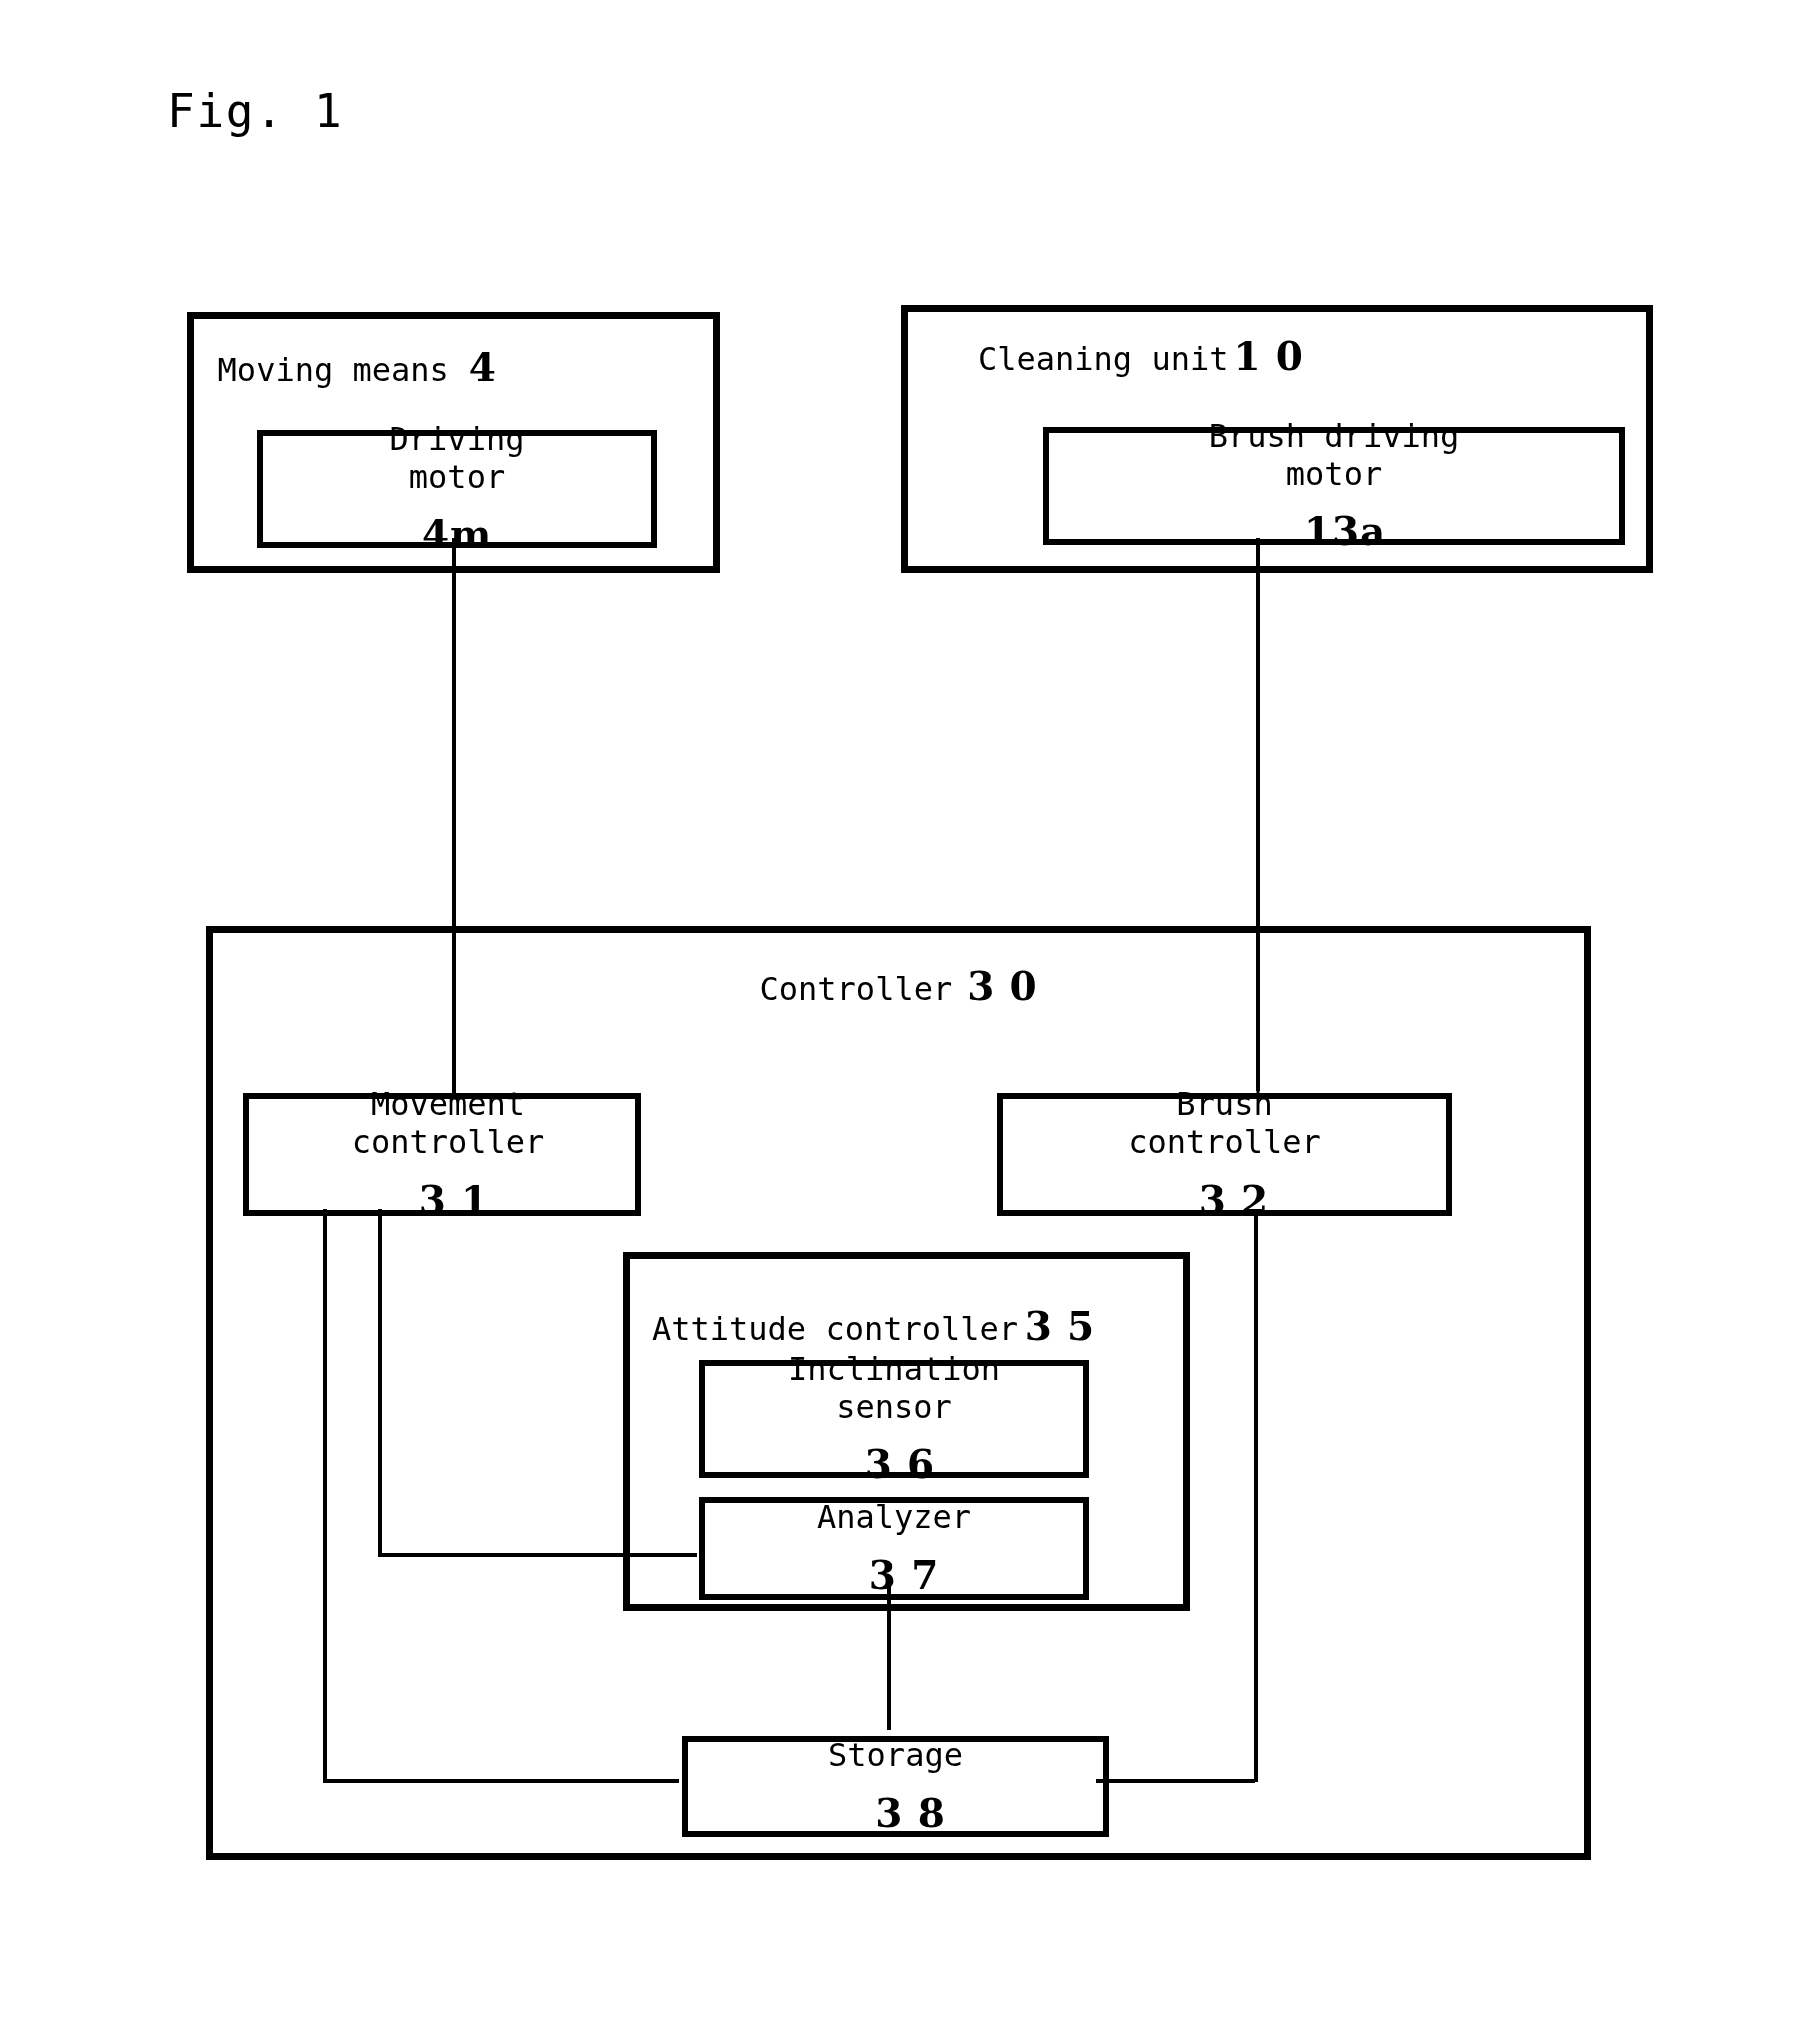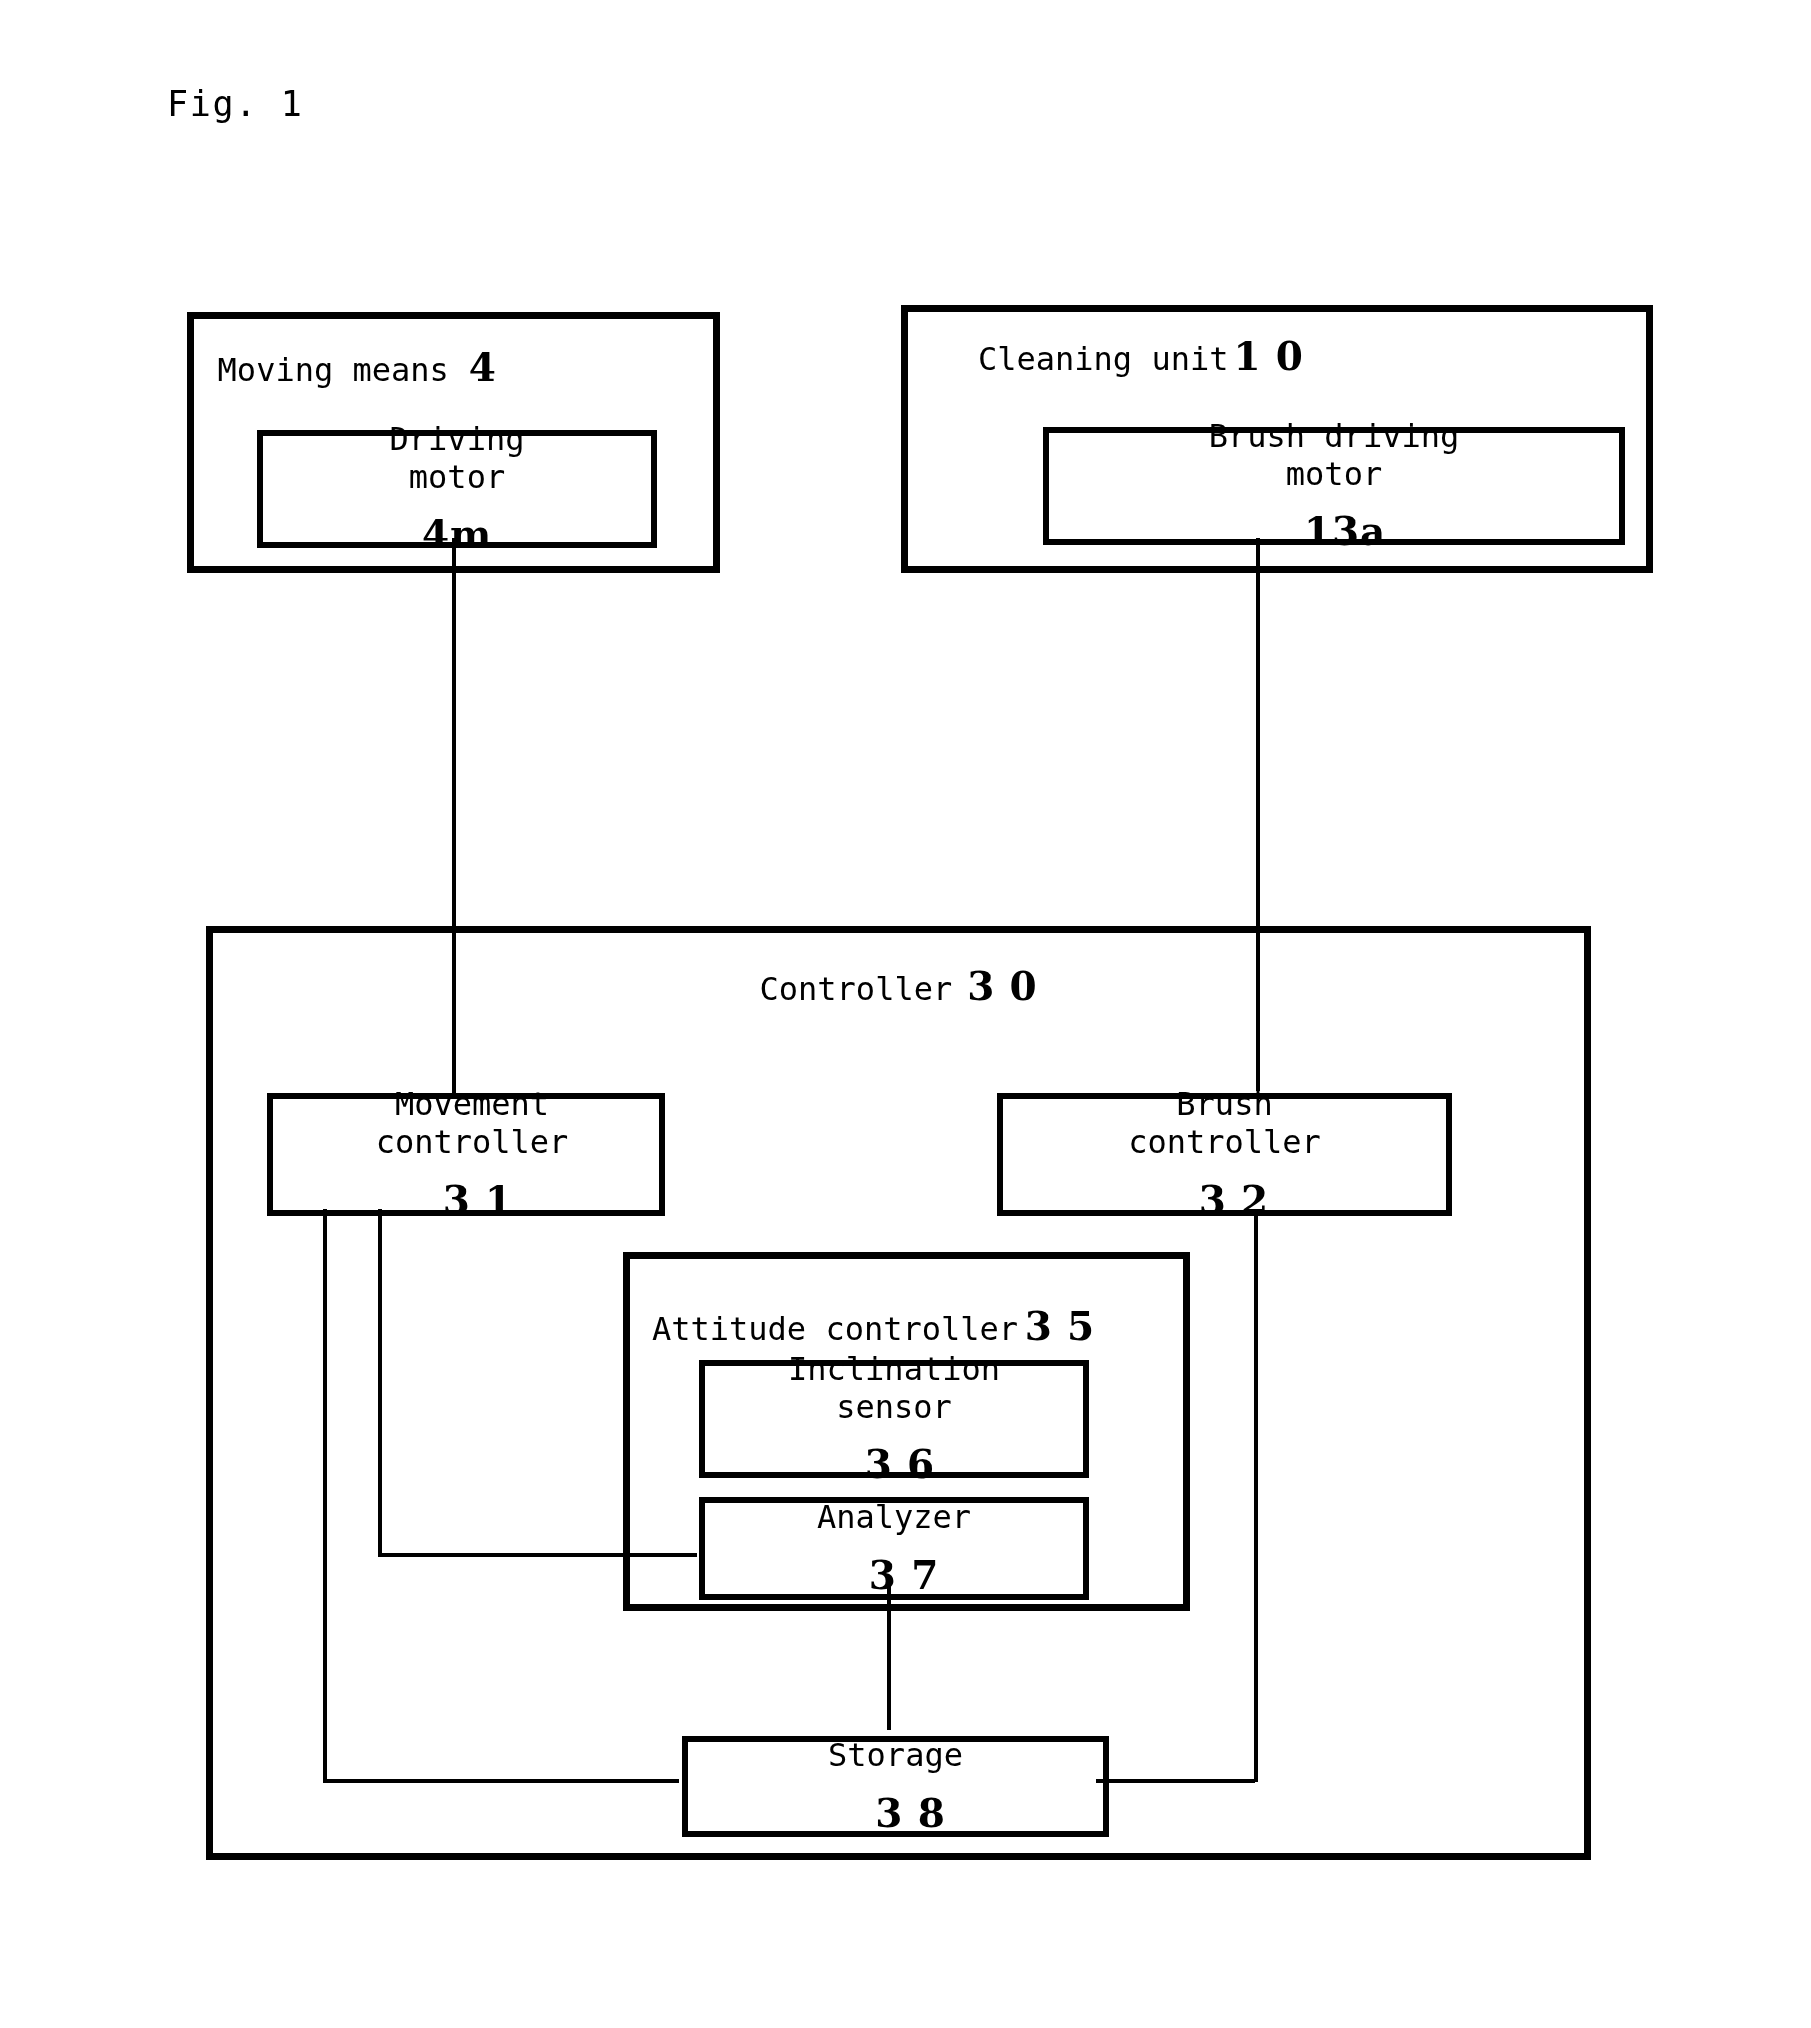--- a/index.html
+++ b/index.html
@@ -1,21 +1,21 @@
 <!DOCTYPE html>
 <html style="font-size:13.5px"><head>
 <meta charset="utf-8">
 <style>
   html,body{margin:0;padding:0;background:#ffffff;}
   body{width:1811px;height:2029px;position:relative;
        font-family:"DejaVu Sans Mono","Liberation Mono",monospace;
        color:#000000;-webkit-font-smoothing:none;}
   #canvas{position:absolute;left:0;top:0;width:1811px;height:2029px;overflow:hidden;background:#fff;}
 
-  .fig-label{position:absolute;font-size:35px;letter-spacing:1.7px;white-space:pre;}
+  .fig-label{position:absolute;font-size:46px;letter-spacing:1.7px;white-space:pre;}
 
   
   .box{position:absolute;box-sizing:border-box;background:#ffffff;}
   .box-outer{border:7.6px solid #000;}
 
   .box-title{position:absolute;white-space:pre;font-size:32px;line-height:1.0;}
   .ref{font-family:"DejaVu Serif","Liberation Serif",serif;font-weight:bold;font-size:39px;letter-spacing:0.8px;}
 
   .ctr-label{position:absolute;width:100%;text-align:center;white-space:pre;font-size:32px;}
 
@@ -54,21 +54,21 @@
       <div class="cell-in">
         <div class="cell-txt">Brush driving<br>motor</div>
         <div class="ref" style="margin-left:22px;">13a</div>
       </div>
     </div>
   </div>
 
   <div class="box box-outer" style="left:206px;top:926px;width:1385px;height:934px;">
     <div class="ctr-label" style="left:0;top:30px;"><span>Controller</span><span class="ref" style="margin-left:15px;">3 0</span></div>
 
-    <div class="cell" style="left:54px;top:160px;width:398px;height:123px;padding-left:12px;">
+    <div class="cell" style="left:30px;top:160px;width:398px;height:123px;padding-left:12px;">
       <div class="cell-in">
         <div class="cell-txt">Movement<br>controller</div>
         <div class="ref" style="margin-left:11.8px;">3 1</div>
       </div>
     </div>
 
     <div class="cell" style="left:784px;top:160px;width:455px;height:123px;">
       <div class="cell-in">
         <div class="cell-txt">Brush<br>controller</div>
         <div class="ref" style="margin-left:18.6px;">3 2</div>

